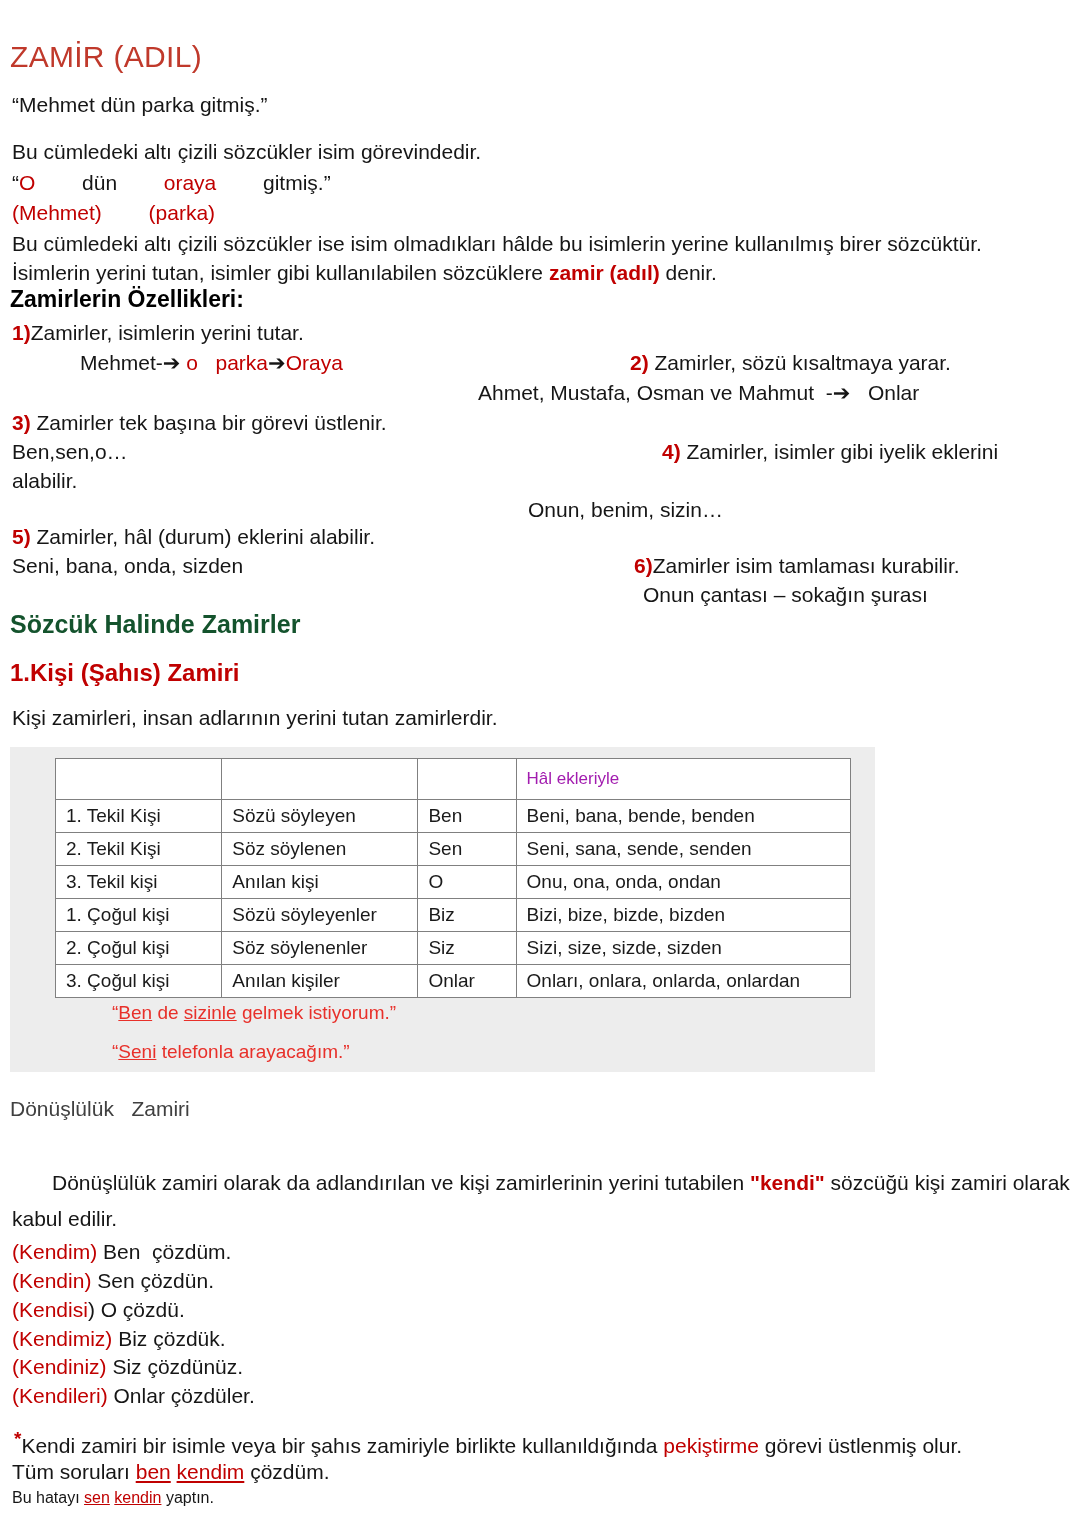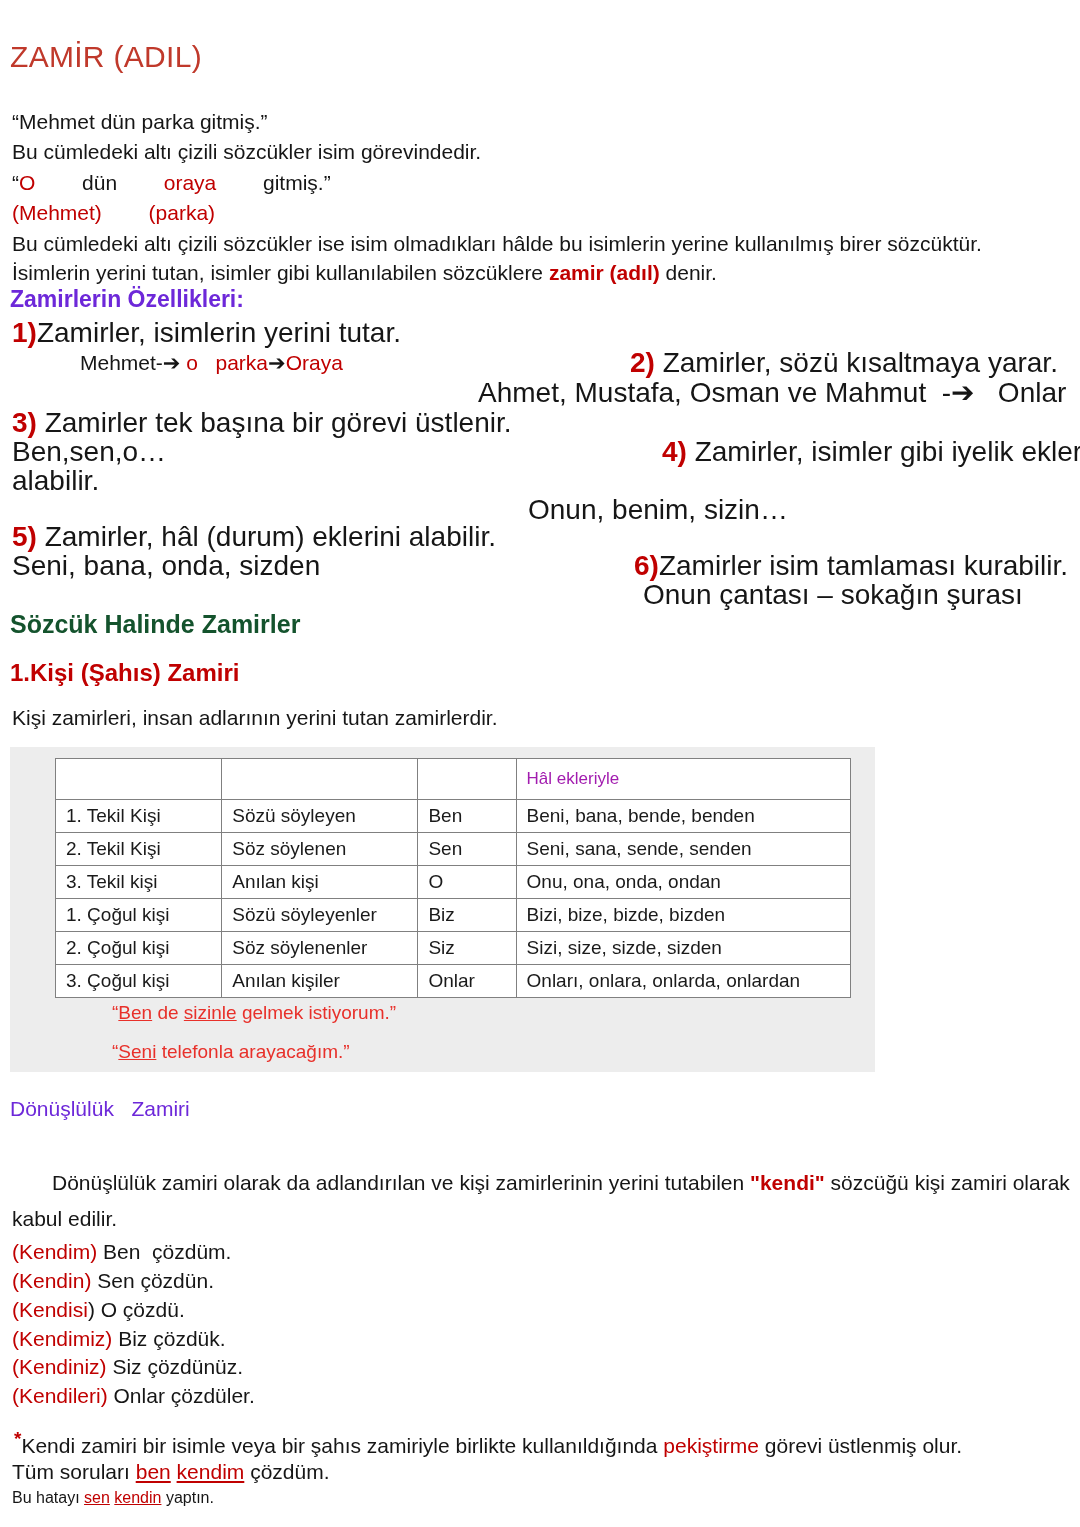--- a/index.html
+++ b/index.html
@@ -39,35 +39,35 @@
     font-size: 30px;
     color: #C0392B;
     letter-spacing: 0.3px;
     font-weight: normal;
   }
 
   
   .line { font-size: 21px; line-height: 29px; white-space: pre; }
   .line-wrap { font-size: 21px; line-height: 30px; }
 
-  #intro-quote      { left: 12px; top: 107px; }
+  #intro-quote      { left: 12px; top: 90px; }
   #intro-note       { left: 12px; top: 137px; }
   #pronoun-sentence { left: 12px; top: 168px; }
   #pronoun-sources  { left: 12px; top: 198px; }
   #explain-1        { left: 12px; top: 229px; width: 1060px; }
   #explain-2        { left: 12px; top: 258px; width: 1060px; }
 
   
   #heading-properties {
     left: 10px; top: 286px;
-    font-size: 23px; font-weight: bold; color: #6d28d9;
-  }
-
-  
-  .prop { font-size: 28px; line-height: 29px; white-space: pre; }
+    font-size: 23px; font-weight: bold; color: #000000;
+  }
+
+  
+  .prop { font-size: 21px; line-height: 29px; white-space: pre; }
 
   #prop-1        { left: 12px;  top: 318px; }
   #prop-1-ex     { left: 80px;  top: 348px; font-size: 21px; }
   #prop-2        { left: 630px; top: 348px; }
   #prop-2-ex     { left: 478px; top: 378px; }
   #prop-3        { left: 12px;  top: 408px; }
   #prop-3-ex     { left: 12px;  top: 437px; }
   #prop-3-ex2    { left: 12px;  top: 466px; }
   #prop-4        { left: 662px; top: 437px; }
   #prop-4-ex     { left: 528px; top: 495px; }
@@ -136,21 +136,21 @@
     color: #E8302A;
     white-space: nowrap;
   }
   #table-example-1 { left: 112px; top: 1002px; }
   #table-example-2 { left: 112px; top: 1041px; }
   .table-example .u { text-decoration: underline; }
 
   
   #heading-reflexive {
     left: 10px; top: 1097px;
-    font-size: 21px; color: #6d28d9;
+    font-size: 21px; color: #404040;
     white-space: pre;
   }
   #reflexive-para-1 {
     left: 12px; top: 1166px;
     width: 1058px;
     font-size: 21px; line-height: 34px; margin-left: 40px;
   }
   #reflexive-para-2 {
     left: 12px; top: 1207px;
     font-size: 21px;

